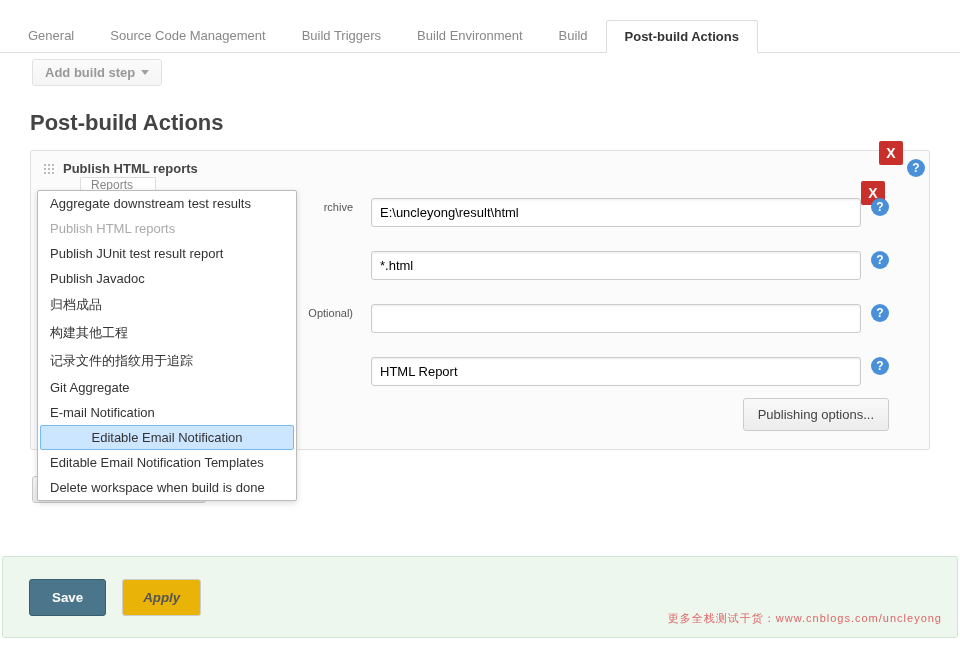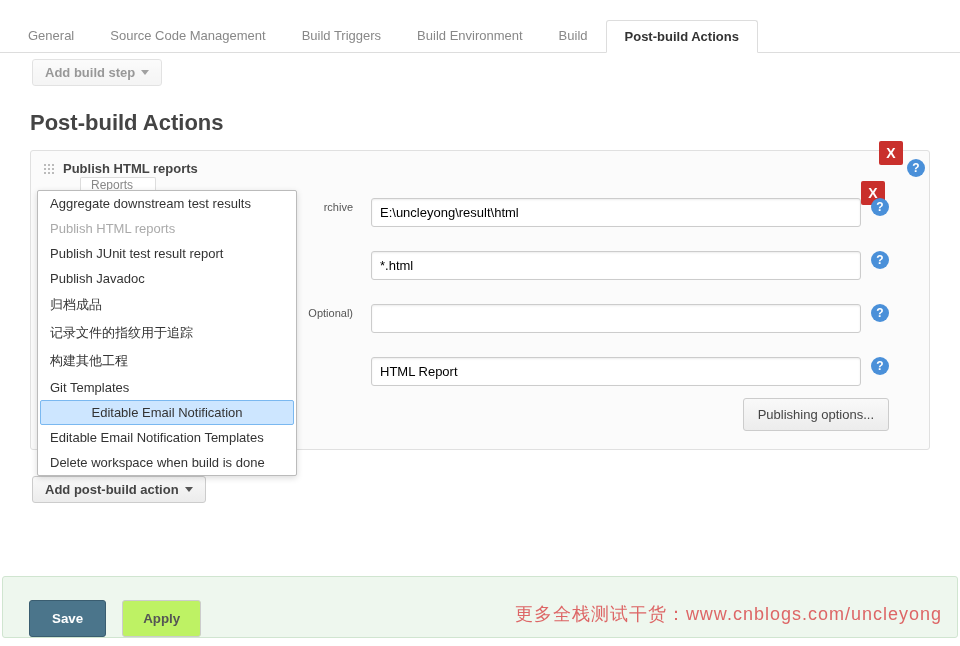--- a/index.html
+++ b/index.html
@@ -36,25 +36,25 @@
 .pub-opts .btn { font-weight: normal; padding: 8px 14px; }
 
 .dropdown { position: absolute; left: 37px; top: 190px; width: 260px; background: #fff; border: 1px solid #bbb; box-shadow: 0 2px 6px rgba(0,0,0,0.15); border-radius: 2px; z-index: 50; }
 .dropdown-item { padding: 5px 12px; font-size: 13px; color: #333; cursor: pointer; }
 .dropdown-item.disabled { color: #aaa; cursor: default; }
 .dropdown-item.highlight { background: #cde6ff; border: 1px solid #7ab8f0; border-radius: 2px; margin: 0 2px; padding: 4px 10px; text-align: center; }
 
 .bottom-action { padding: 8px 0 0 32px; }
 .caret { display: inline-block; width: 0; height: 0; border-left: 4px solid transparent; border-right: 4px solid transparent; border-top: 5px solid #555; }
 
-.footer-bar { position: absolute; left: 2px; bottom: 8px; width: 956px; height: 62px; background: #eef7ee; border: 1px solid #d0e5d0; border-radius: 3px; display: flex; align-items: flex-end; padding-left: 26px; gap: 16px; }
+.footer-bar { position: absolute; left: 2px; bottom: 8px; width: 956px; height: 82px; background: #eef7ee; border: 1px solid #d0e5d0; border-radius: 3px; display: flex; align-items: center; padding-left: 26px; gap: 16px; }
 .btn-save { background: #4b758b; color: #fff; border: 1px solid #3a5d70; padding: 10px 22px; font-weight: bold; border-radius: 3px; cursor: pointer; }
-.btn-apply { background: #bef264; color: #555; border: 1px solid #ccc; padding: 10px 20px; font-weight: bold; border-radius: 3px; cursor: pointer; }
+.btn-apply { background: #eab308; color: #555; border: 1px solid #ccc; padding: 10px 20px; font-weight: bold; border-radius: 3px; cursor: pointer; font-style: italic; }
 
-.watermark { position: absolute; right: 18px; bottom: 20px; font-size: 18px; color: #d66; letter-spacing: 1px; }
+.watermark { position: absolute; right: 18px; bottom: 20px; font-size: 11px; color: #d66; letter-spacing: 1px; }
 .watermark a { color: #d66; text-decoration: none; }
 
 .reports-tab { position: absolute; left: 80px; top: 177px; background: #fff; border: 1px solid #ddd; border-bottom: none; padding: 0 22px 4px 10px; font-size: 12px; color: #888; border-radius: 2px 2px 0 0; z-index: 5; }
 </style>
 </head>
 <body>
 
 <div class="tabs">
   <div class="tab">General</div>
   <div class="tab">Source Code Management</div>
@@ -111,23 +111,24 @@
 </div>
 
 <div class="reports-tab">Reports</div>
 
 <div class="dropdown" id="dd">
     <div class="dropdown-item">Aggregate downstream test results</div>
     <div class="dropdown-item disabled">Publish HTML reports</div>
     <div class="dropdown-item">Publish JUnit test result report</div>
     <div class="dropdown-item">Publish Javadoc</div>
     <div class="dropdown-item">归档成品</div>
+    <div class="dropdown-item">构建其他工程</div>
     <div class="dropdown-item">记录文件的指纹用于追踪</div>
-    <div class="dropdown-item">构建其他工程</div>
-    <div class="dropdown-item">Git Templates</div>
+    <div class="dropdown-item">Git Aggregate</div>
+    <div class="dropdown-item">E-mail Notification</div>
     <div class="dropdown-item highlight">Editable Email Notification</div>
     <div class="dropdown-item">Editable Email Notification Templates</div>
     <div class="dropdown-item">Delete workspace when build is done</div>
   </div>
 
 <div class="bottom-action">
   <span class="btn">
     <span>Add post-build action</span>
     <span class="caret"></span>
   </span>

